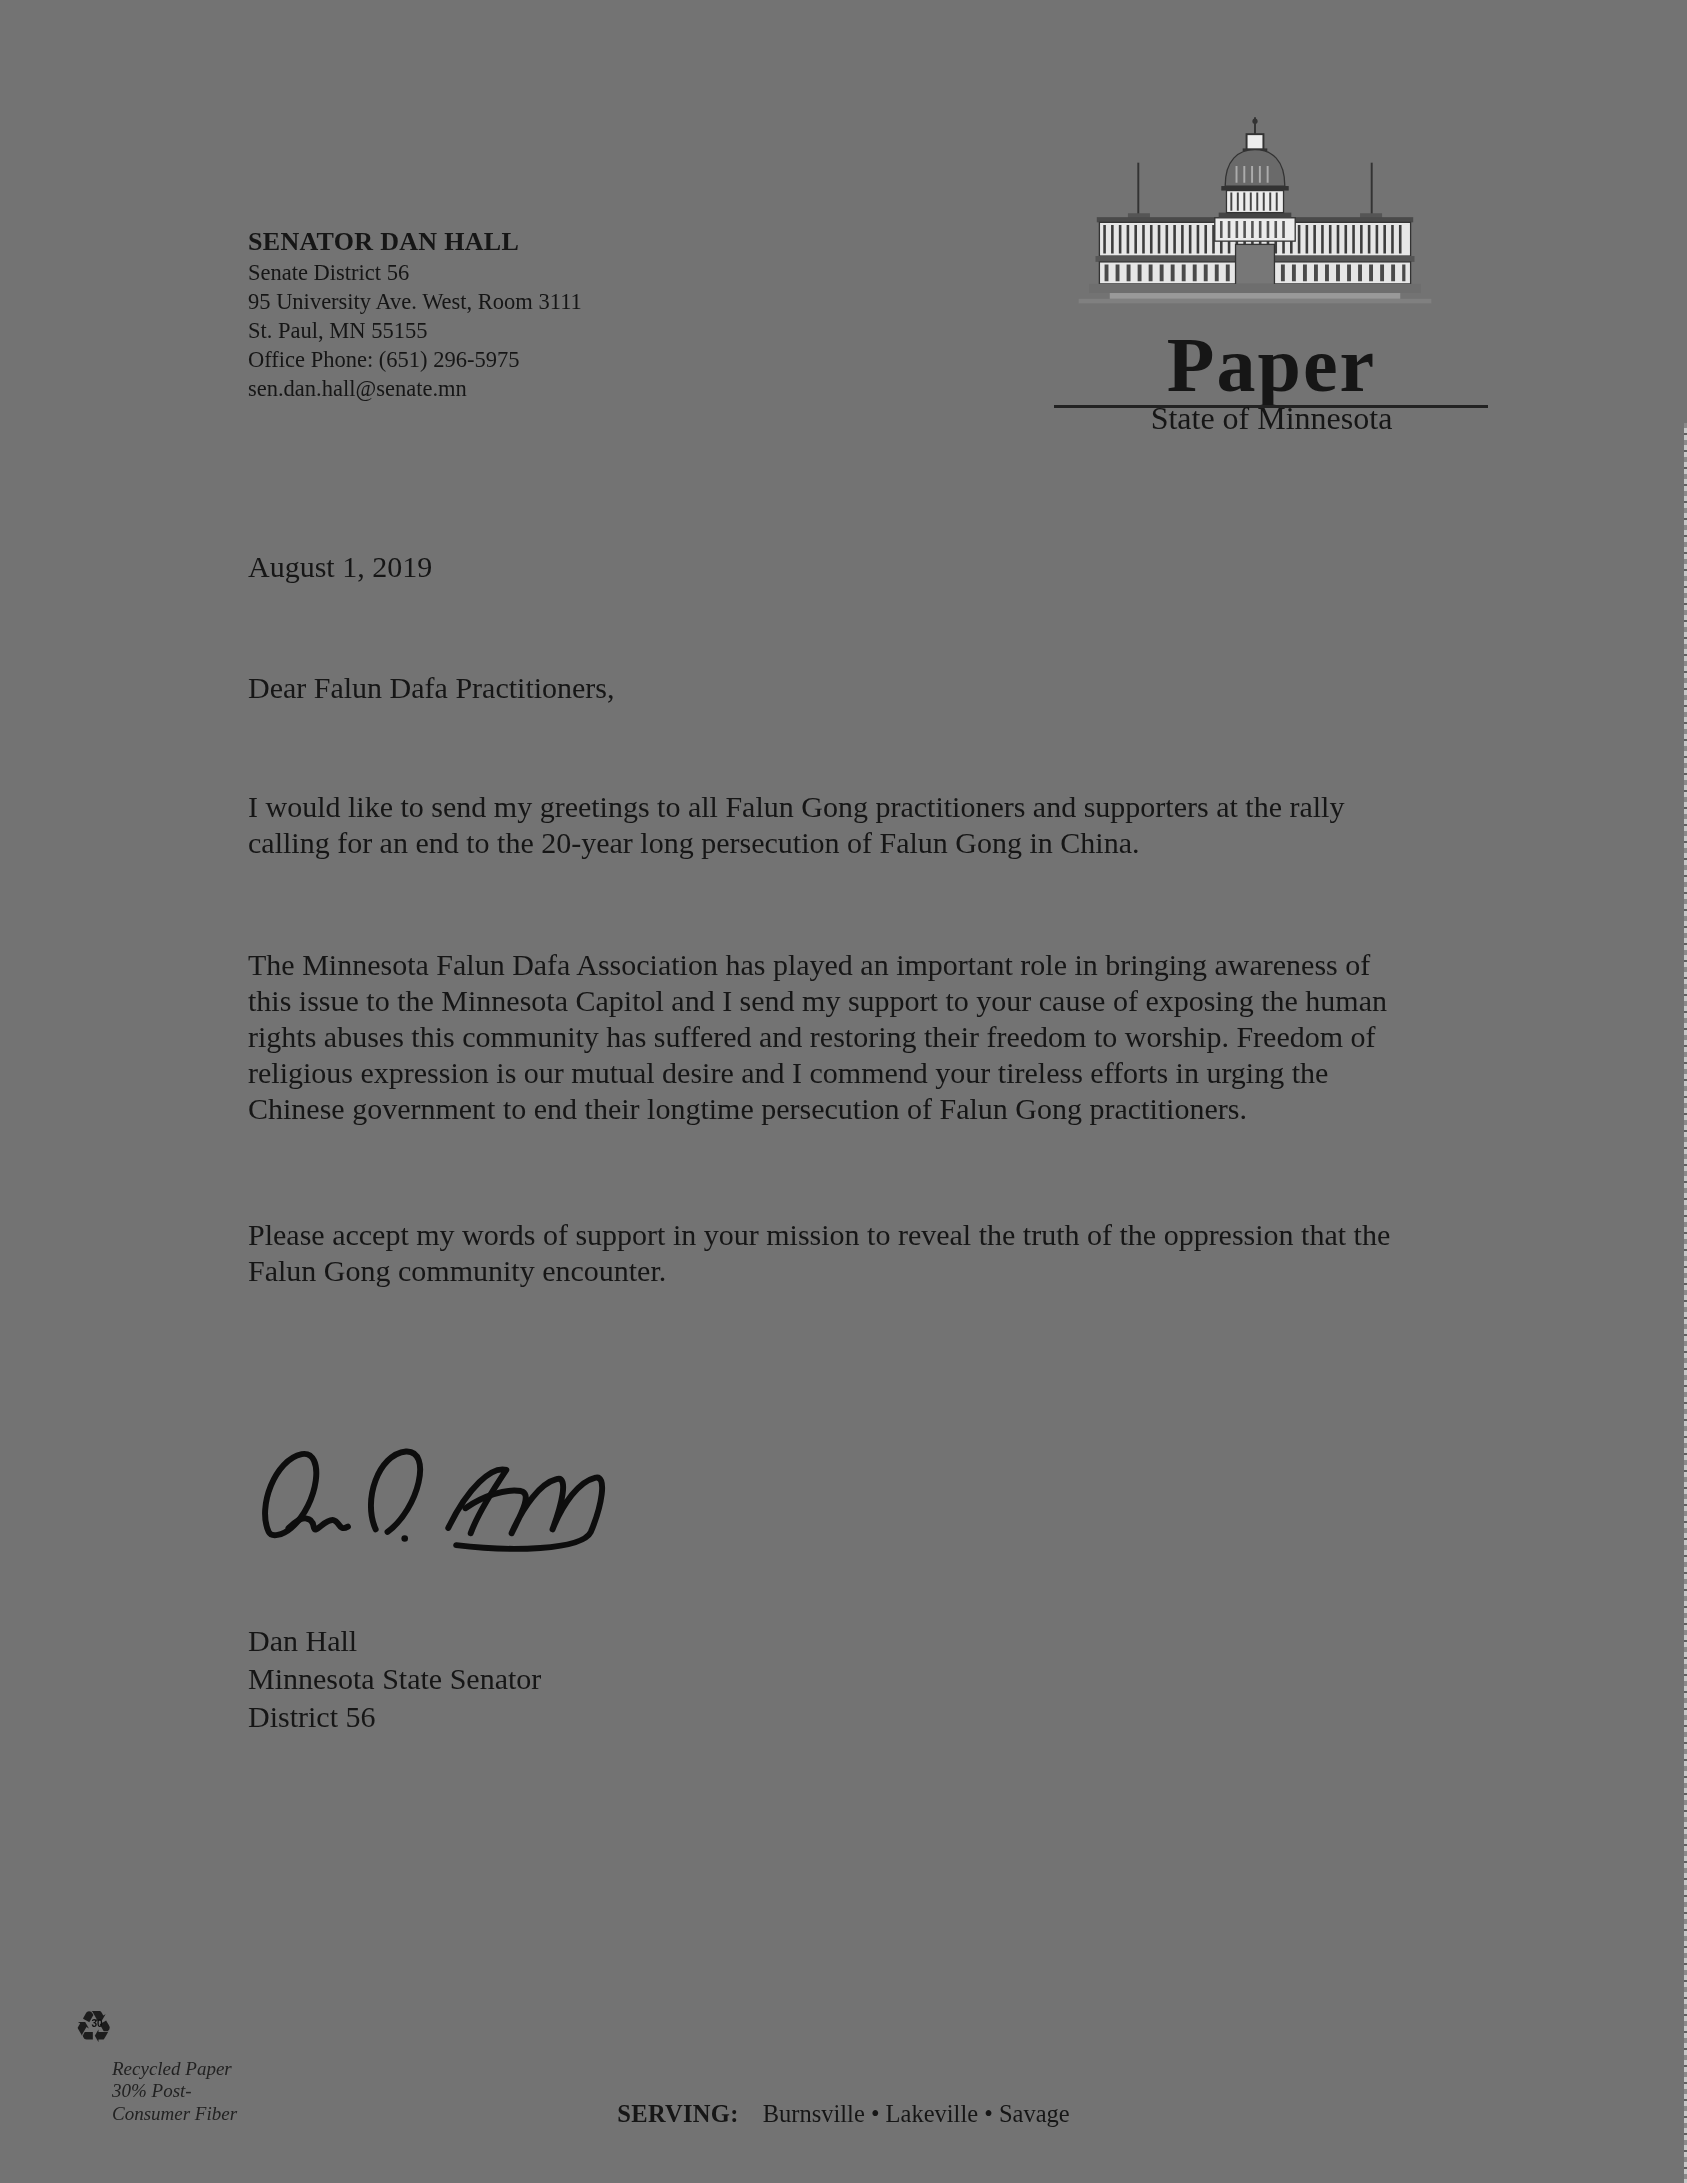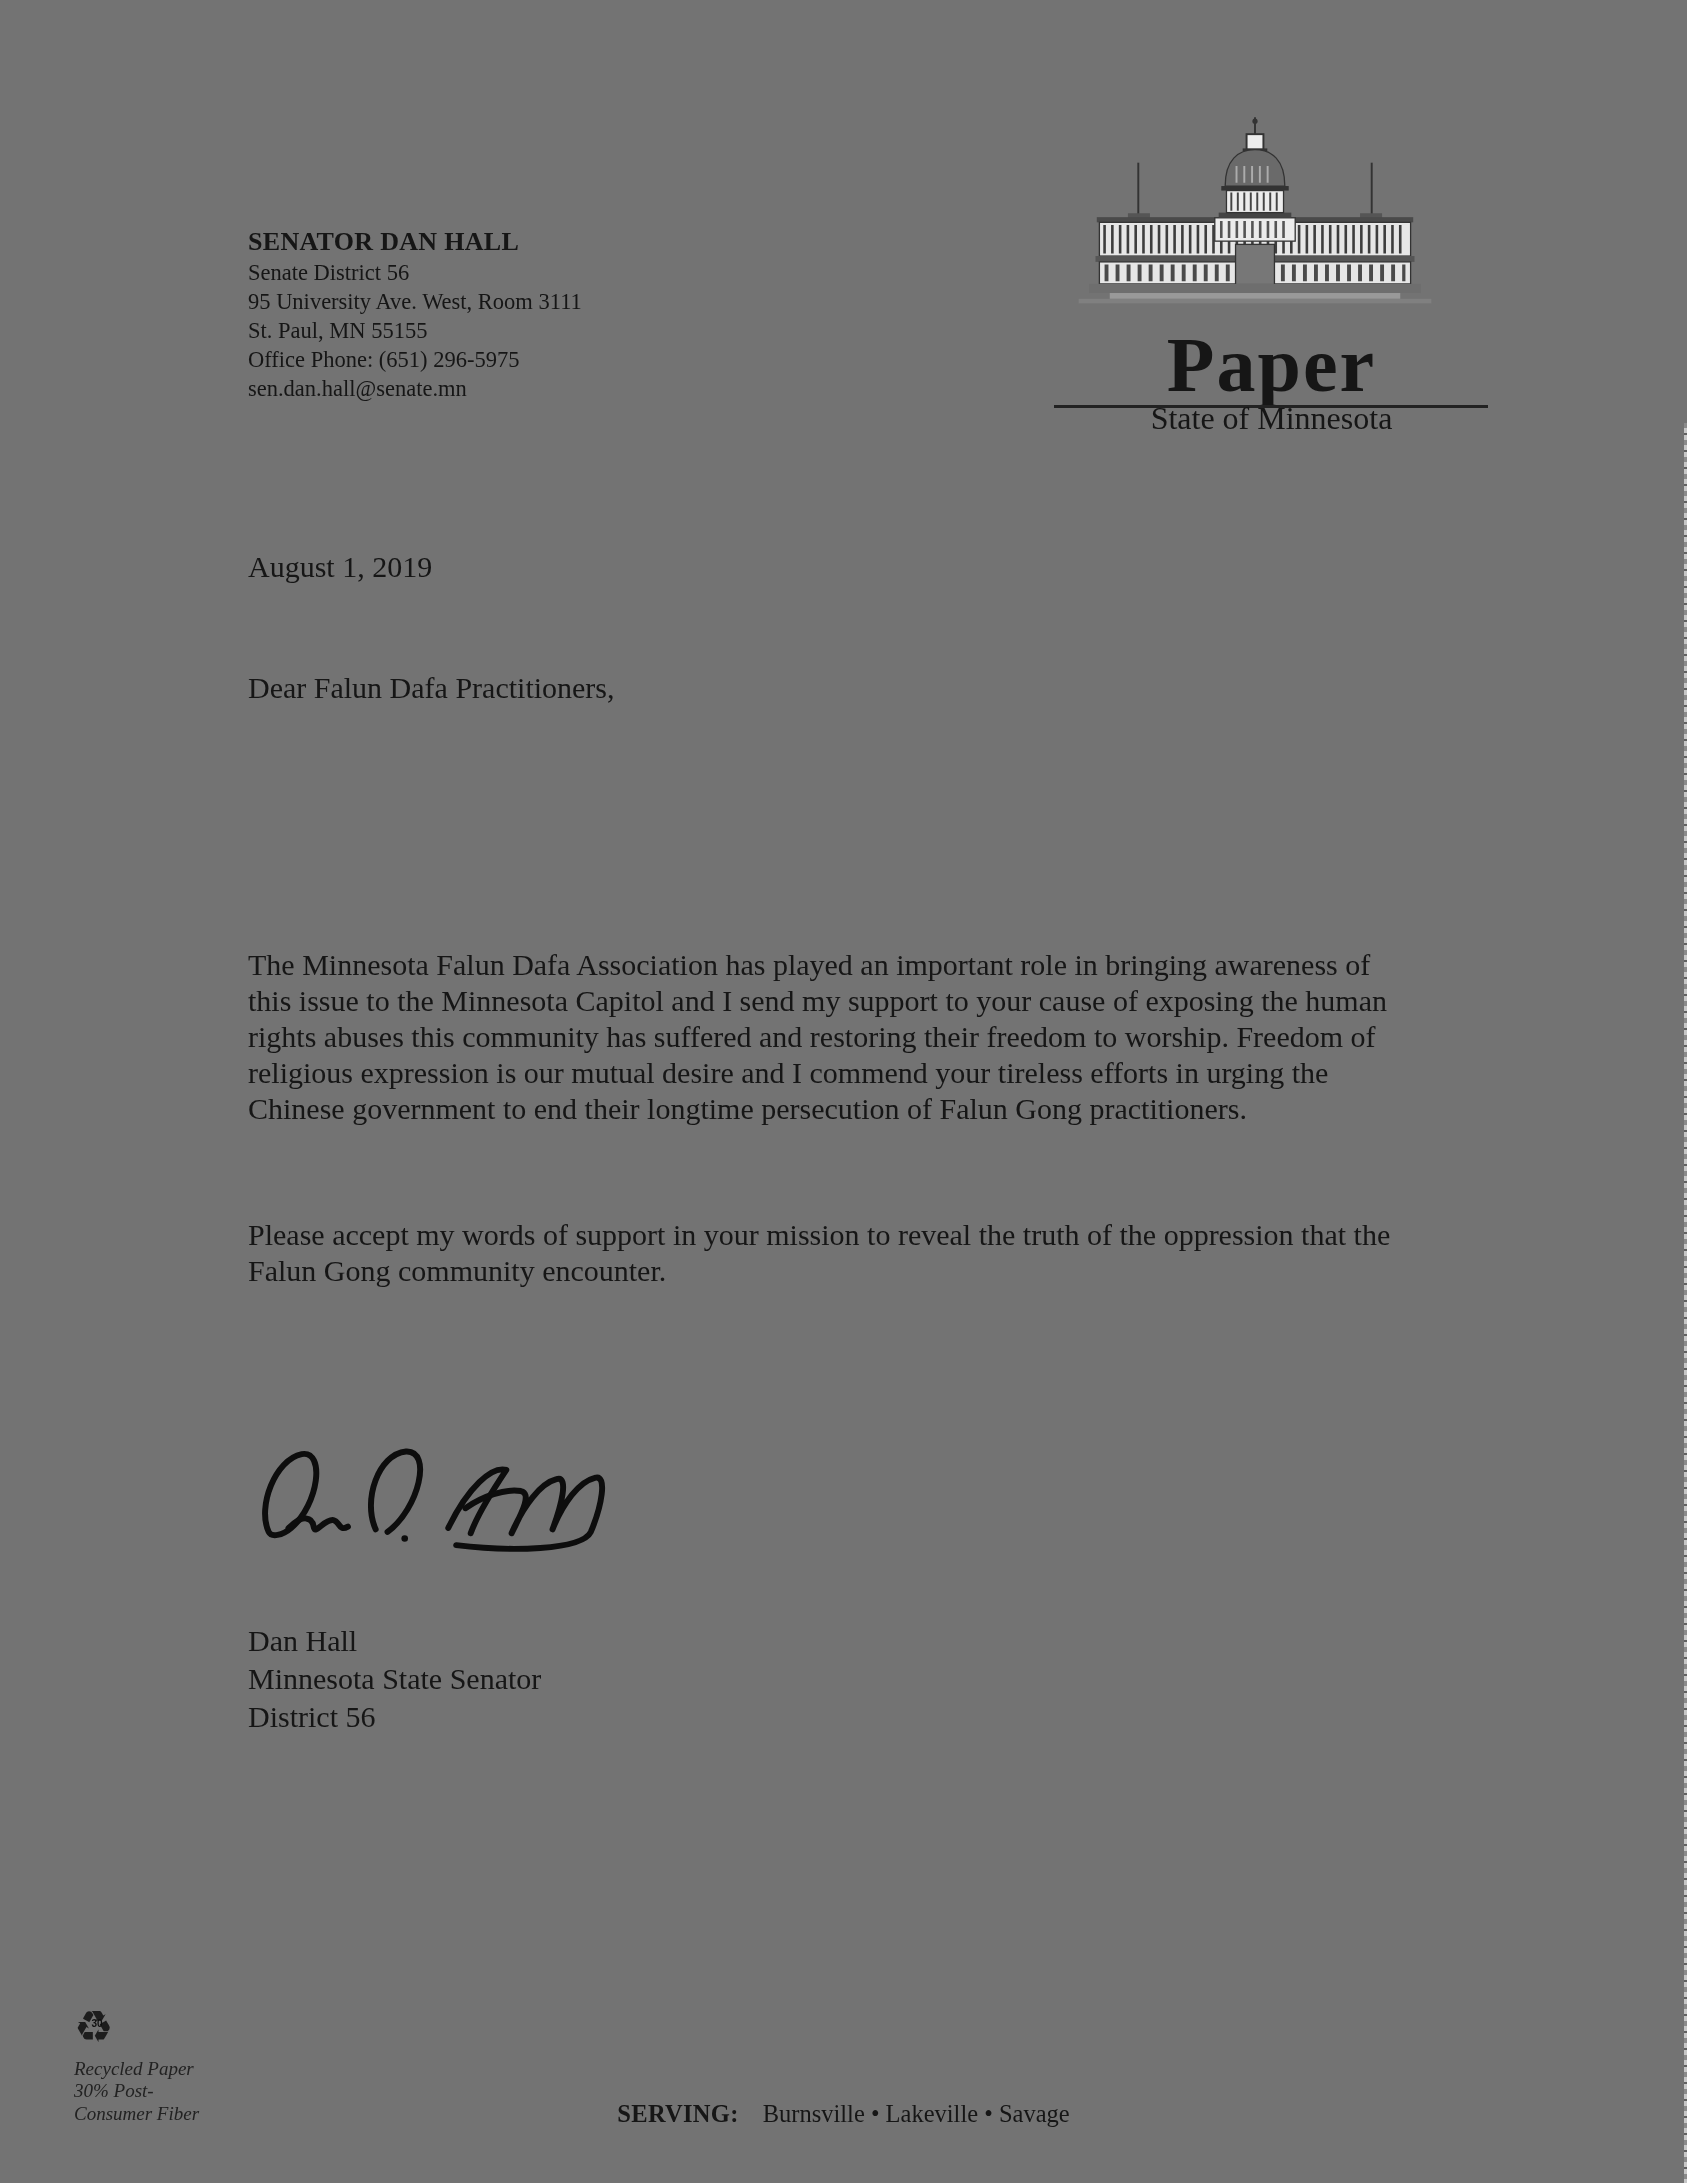--- a/index.html
+++ b/index.html
@@ -63,21 +63,21 @@
     font-family: "DejaVu Sans", sans-serif;
     font-size: 44px; line-height: 49px;
     color: #1d1d1d;
   }
   .recycle-num {
     position: absolute; left: 50%; top: 43%;
     transform: translate(-50%, -50%);
     font-family: "Liberation Sans", sans-serif;
     font-size: 10px; font-weight: bold; color: #111;
   }
-  .recycle-text { margin-top: 6.6px; font-style: italic; font-size: 19px; line-height: 22.5px; color: #222; }
+  .recycle-text { margin-top: 6.6px; font-style: italic; font-size: 19px; line-height: 22.5px; color: #222; margin-left: 38px; }
 
   .serving {
     position: absolute; left: 0; top: 2099px; width: 1687px;
     text-align: center; font-size: 24.5px; line-height: 29px;
   }
   .serving-label { font-weight: bold; letter-spacing: 0.3px; margin-right: 24px; }
 </style>
 </head>
 <body>
 
@@ -133,20 +133,21 @@
       <rect x="56" y="273" width="448" height="9" fill="#999"></rect>
       <rect x="8" y="282" width="544" height="7" fill="#808080"></rect>
     </svg>
     <div class="logo-title">Paper</div>
     <div class="logo-rule"></div>
     <div class="logo-subtitle">State of Minnesota</div>
   </div>
 
   <div class="body-block date">August 1, 2019</div>
   <div class="body-block salutation">Dear Falun Dafa Practitioners,</div>
+  <div class="body-block para-1">I would like to send my greetings to all Falun Gong practitioners and supporters at the rally calling for an end to the 20-year long persecution of Falun Gong in China.</div>
   <div class="body-block para-2">The Minnesota Falun Dafa Association has played an important role in bringing awareness of this issue to the Minnesota Capitol and I send my support to your cause of exposing the human rights abuses this community has suffered and restoring their freedom to worship. Freedom of religious expression is our mutual desire and I commend your tireless efforts in urging the Chinese government to end their longtime persecution of Falun Gong practitioners.</div>
   <div class="body-block para-3">Please accept my words of support in your mission to reveal the truth of the oppression that the Falun Gong community encounter.</div>
 
   <svg class="signature" width="390" height="132" viewBox="0 0 590 200" aria-hidden="true">
     <g fill="none" stroke="#0d0d0d" stroke-width="9" stroke-linecap="round" stroke-linejoin="round">
 
       <path d="M34,156 C16,118 44,46 84,38 C120,32 110,114 68,150 C54,162 38,164 34,156"></path>
 
       <path d="M64,150 C86,128 100,134 102,148 C104,162 118,136 132,138 C142,140 140,156 154,148"></path>
 

